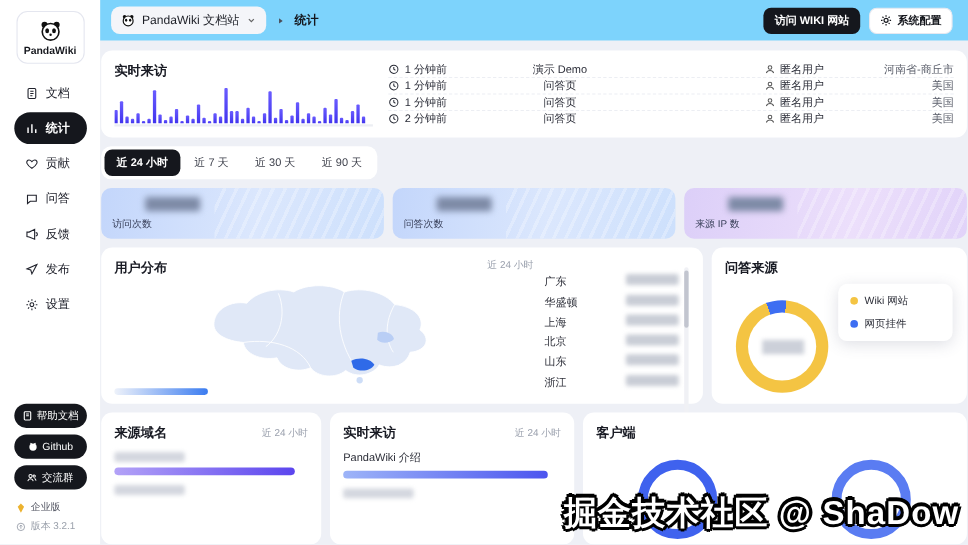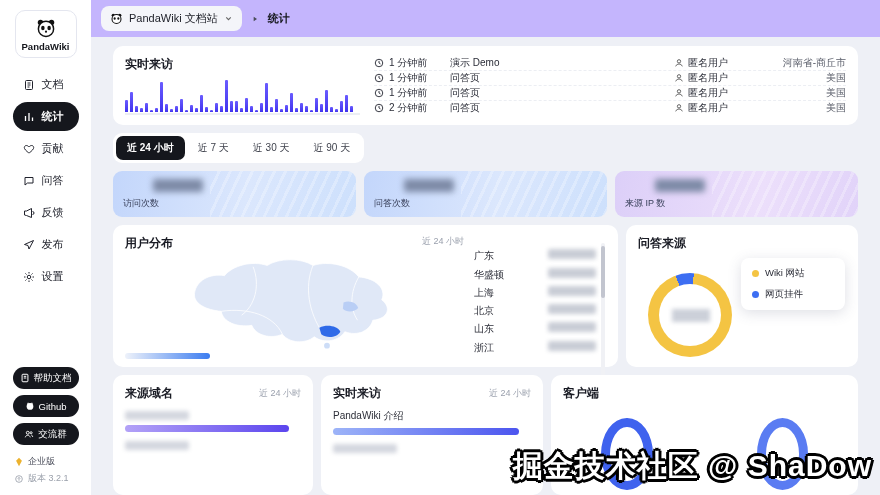--- a/index.html
+++ b/index.html
@@ -43,21 +43,21 @@
   }
   .side-link .sl-icon { width:10px; height:10px; display:flex; }
   .side-link .sl-icon svg { width:10px; height:10px; }
   .edition { margin-top:10px; display:flex; align-items:center; gap:4px; font-size:9px; color:#4c4f5c; align-self:flex-start; margin-left:6px; }
   .edition-icon svg { width:10px; height:10px; display:block; }
   .version { font-size:9px; color:#9aa0ab; align-self:flex-start; margin:4px 0 0 6px; display:flex; gap:4px; align-items:center; }
   .ver-icon svg { width:10px; height:10px; display:block; }
 
   
   .main { flex:1; display:flex; flex-direction:column; min-width:0; }
-  .header { height:37px; background:#c4b5fd; display:flex; align-items:center; padding:0 14px 0 10px; gap:9px; }
+  .header { height:37px; background:#7dd3fc; display:flex; align-items:center; padding:0 14px 0 10px; gap:9px; }
   .site-selector {
     display:flex; align-items:center; gap:6px; background:#f4f5f9;
     border-radius:8px; padding:5px 9px; font-size:11px; color:#1c1e26; cursor:pointer;
   }
   .mini-panda svg { width:13px; height:13px; display:block; }
   .chev svg { width:9px; height:9px; display:block; }
   .crumb-sep svg { width:8px; height:8px; display:block; }
   .current-page { font-size:11px; font-weight:bold; color:#14161c; }
   .header-right { margin-left:auto; display:flex; gap:8px; align-items:center; }
   .btn-dark {
@@ -66,36 +66,36 @@
     font-family:inherit;
   }
   .btn-light {
     background:#fff; border:1px solid #e6e8f0; color:#14161c; font-size:10px;
     padding:4px 9px; border-radius:7px; display:flex; gap:5px; align-items:center;
     font-weight:bold; cursor:pointer; font-family:inherit;
   }
   .gear svg { width:11px; height:11px; display:block; }
 
   
-  .content { flex:1; background:#eef0f6; padding:9px 22px 0; display:flex; flex-direction:column; gap:8px; overflow:hidden; }
+  .content { flex:1; background:#eef0f6; padding:9px 1px 0; display:flex; flex-direction:column; gap:8px; overflow:hidden; }
   .card { background:#fff; border-radius:10px; }
   .card-title { font-size:12px; font-weight:bold; color:#191b24; }
   .card-period { font-size:9px; color:#9aa0ad; }
 
   
   .realtime-card { height:118px; display:flex; padding:10px 12px; gap:14px; }
   .realtime-left { width:235px; display:flex; flex-direction:column; flex-shrink:0; }
   .rt-chart { flex:1; margin-top:7px; display:flex; align-items:flex-end; gap:2px; border-bottom:2px solid #eceef3; padding-bottom:1px; overflow:hidden; }
   .bar { width:3px; background:linear-gradient(180deg,#6a5cff,#4033ee); border-radius:1px 1px 0 0; flex-shrink:0; }
   .realtime-list { flex:1; display:flex; flex-direction:column; min-width:0; }
   .rt-row { flex:1; display:flex; align-items:center; font-size:10px; color:#2a2c37; border-bottom:1px dashed #eceef3; gap:6px; }
   .rt-row:last-child { border-bottom:none; }
   .rt-time { width:70px; display:flex; gap:5px; align-items:center; flex-shrink:0;text-align:right; }
   .clock svg { width:10px; height:10px; display:block; }
-  .rt-page { width:160px; flex-shrink:0; }
+  .rt-page { width:160px; flex-shrink:0;text-align:center; }
   .rt-user { margin-left:auto; display:flex; gap:4px; align-items:center; flex-shrink:0; }
   .person svg { width:10px; height:10px; display:block; }
   .rt-loc { width:112px; text-align:right; color:#5a5e6a; flex-shrink:0; }
 
   
   .filters { display:inline-flex; background:#fff; border-radius:9px; padding:3px; gap:2px; align-self:flex-start; }
   .filter { font-size:10px; color:#3c3f4a; padding:5px 11px; border-radius:7px; background:transparent; border:none; cursor:pointer; font-family:inherit; }
   .filter.active { background:#15171d; color:#fff; font-weight:bold; }
 
   
@@ -326,20 +326,32 @@
               <path d="M6 9l6 6 6-6"></path>
             </svg>
         </span>
       </div>
       <span class="crumb-sep">
         <svg viewBox="0 0 24 24" fill="#4a4d58">
             <path d="M8 5l10 7-10 7z"></path>
           </svg>
       </span>
       <span class="current-page">统计</span>
+      <div class="header-right">
+        <button class="btn-dark">访问 WIKI 网站</button>
+        <button class="btn-light">
+          <span class="gear">
+            <svg viewBox="0 0 24 24" fill="none" stroke="#14161c" stroke-width="2.4">
+                <circle cx="12" cy="12" r="4"></circle>
+                <path d="M12 2v3M12 19v3M2 12h3M19 12h3M4.9 4.9l2.1 2.1M17 17l2.1 2.1M19.1 4.9L17 7M7 17l-2.1 2.1"></path>
+              </svg>
+          </span>
+          <span>系统配置</span>
+        </button>
+      </div>
     </header>
 
     <div class="content">
 
       <section class="card realtime-card">
         <div class="realtime-left">
           <div class="card-title">实时来访</div>
           <div class="rt-chart">
               <div class="bar" style="height: 38%;"></div>
               <div class="bar" style="height: 62%;"></div>

